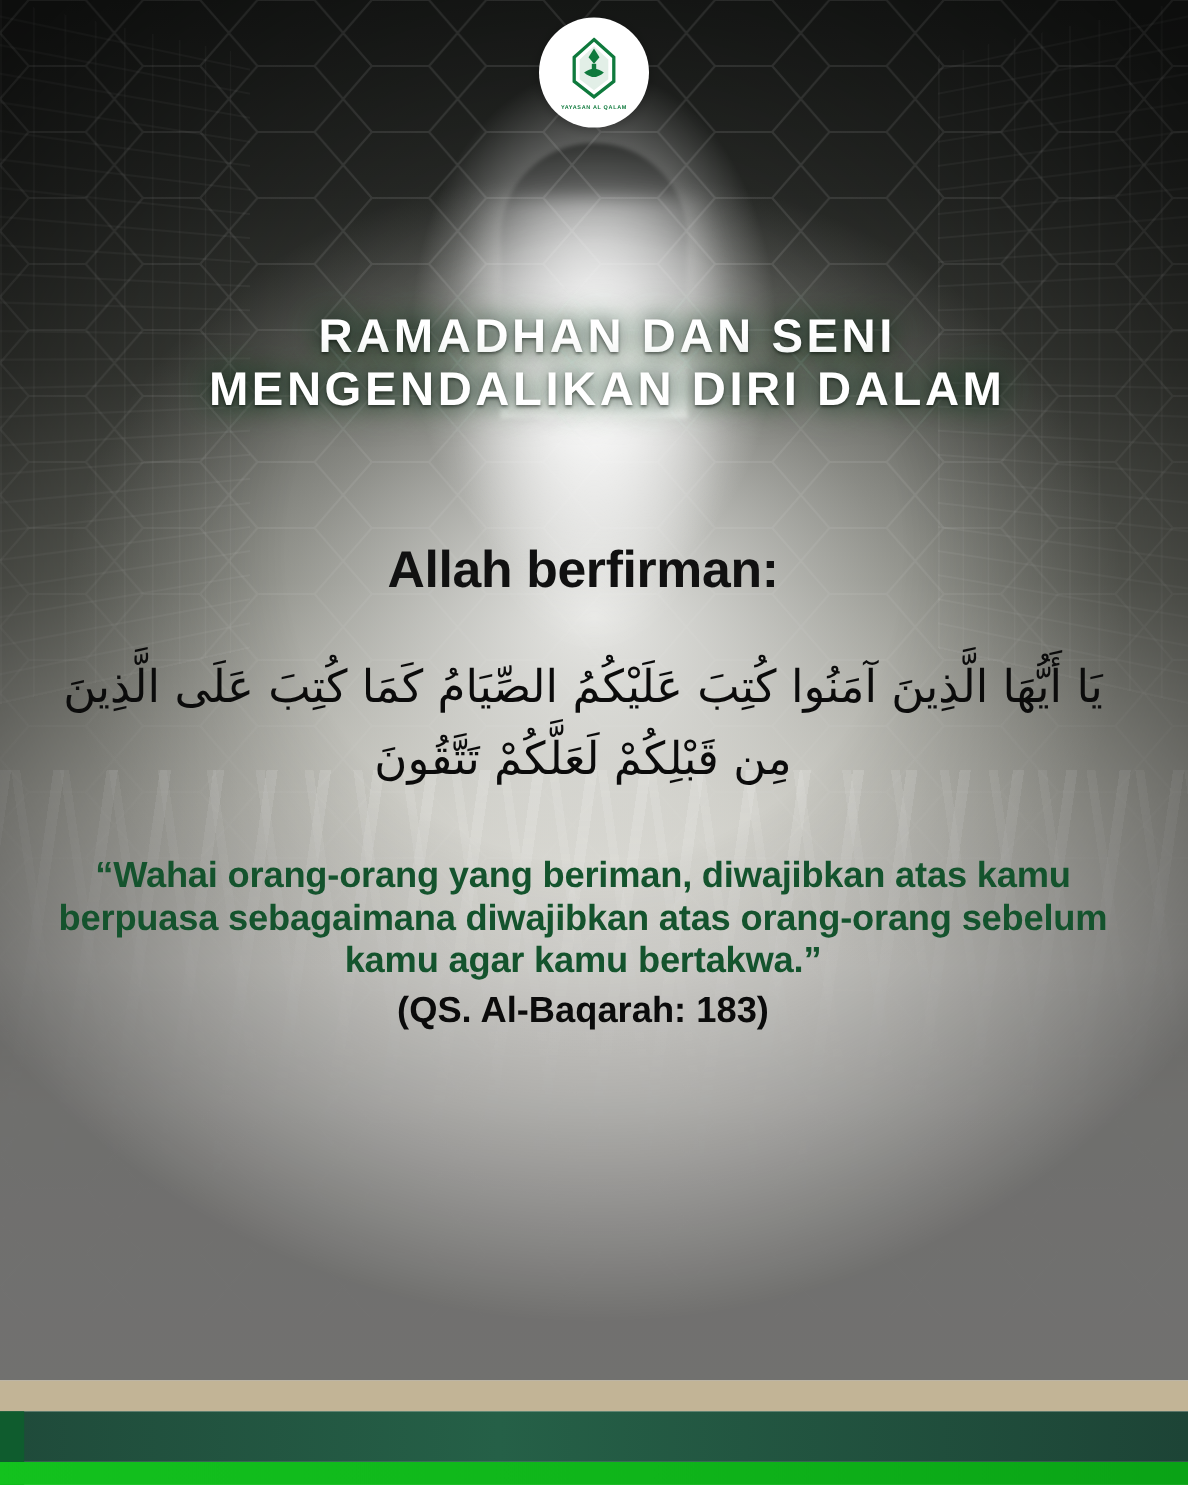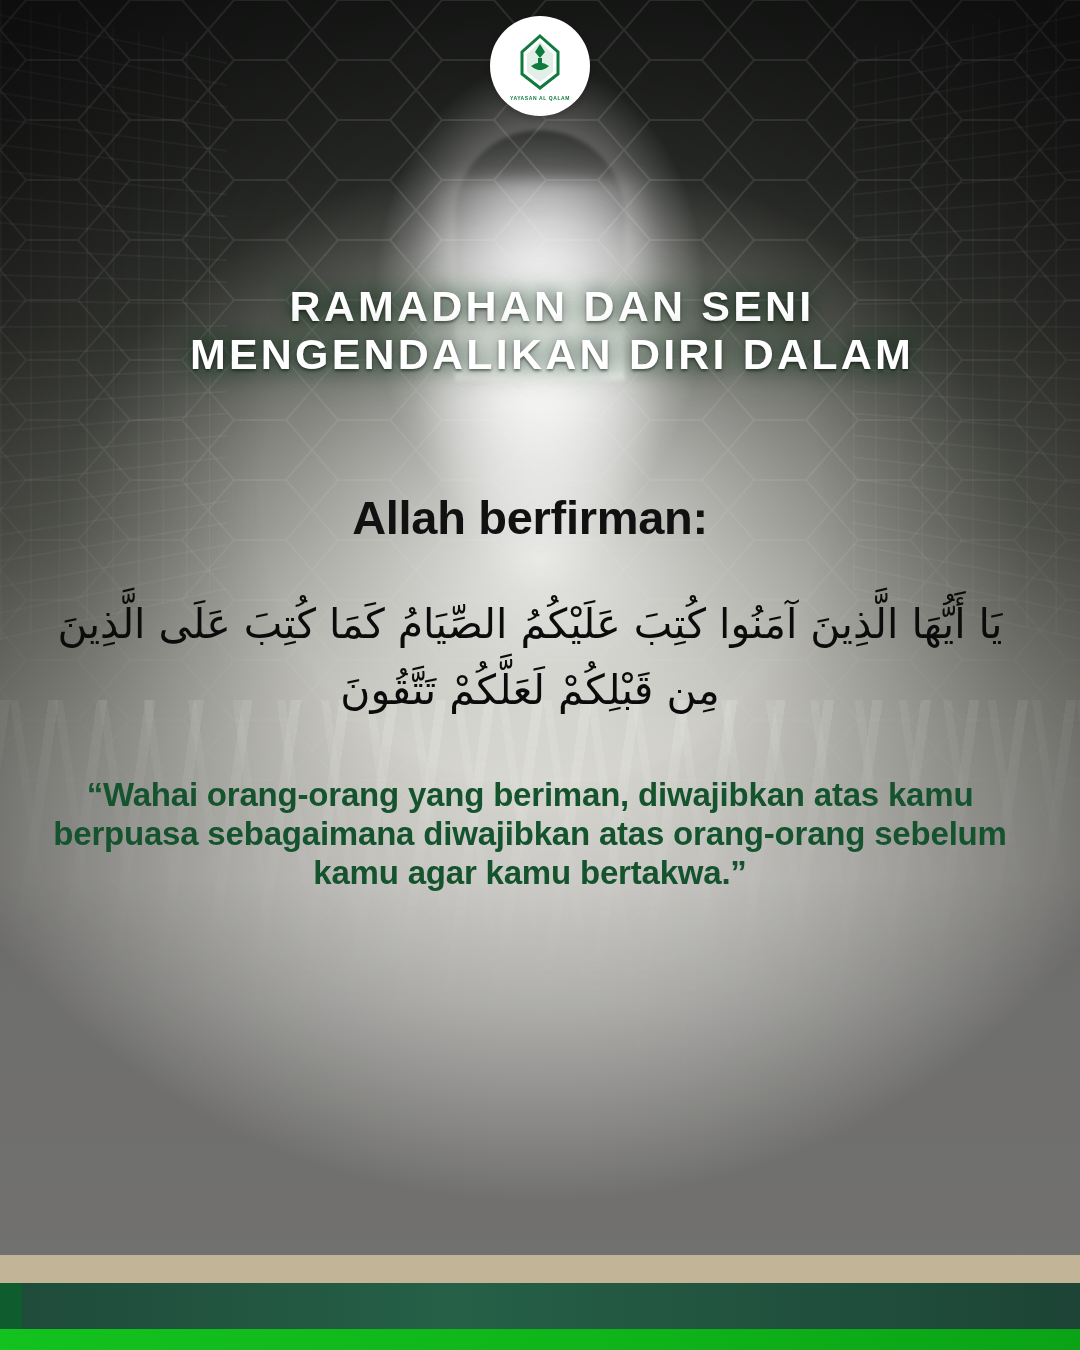--- a/index.html
+++ b/index.html
@@ -208,20 +208,21 @@
 
   <h1 class="title">
     <span>RAMADHAN DAN SENI</span>
     <span>MENGENDALIKAN DIRI DALAM</span>
   </h1>
 
   <div class="content">
     <div class="heading">Allah berfirman:</div>
     <div class="arabic">يَا أَيُّهَا الَّذِينَ آمَنُوا كُتِبَ عَلَيْكُمُ الصِّيَامُ كَمَا كُتِبَ عَلَى الَّذِينَ مِن قَبْلِكُمْ لَعَلَّكُمْ تَتَّقُونَ</div>
     <div class="translation">“Wahai orang-orang yang beriman, diwajibkan atas kamu berpuasa sebagaimana diwajibkan atas orang-orang sebelum kamu agar kamu bertakwa.”</div>
+    <div class="reference">(QS. Al-Baqarah: 183)</div>
   </div>
 
   <div class="bar-khaki"></div>
   <div class="bar-dark"></div>
   <div class="bar-green-left"></div>
   <div class="bar-green"></div>
 
 </div>
 
 </body></html>

